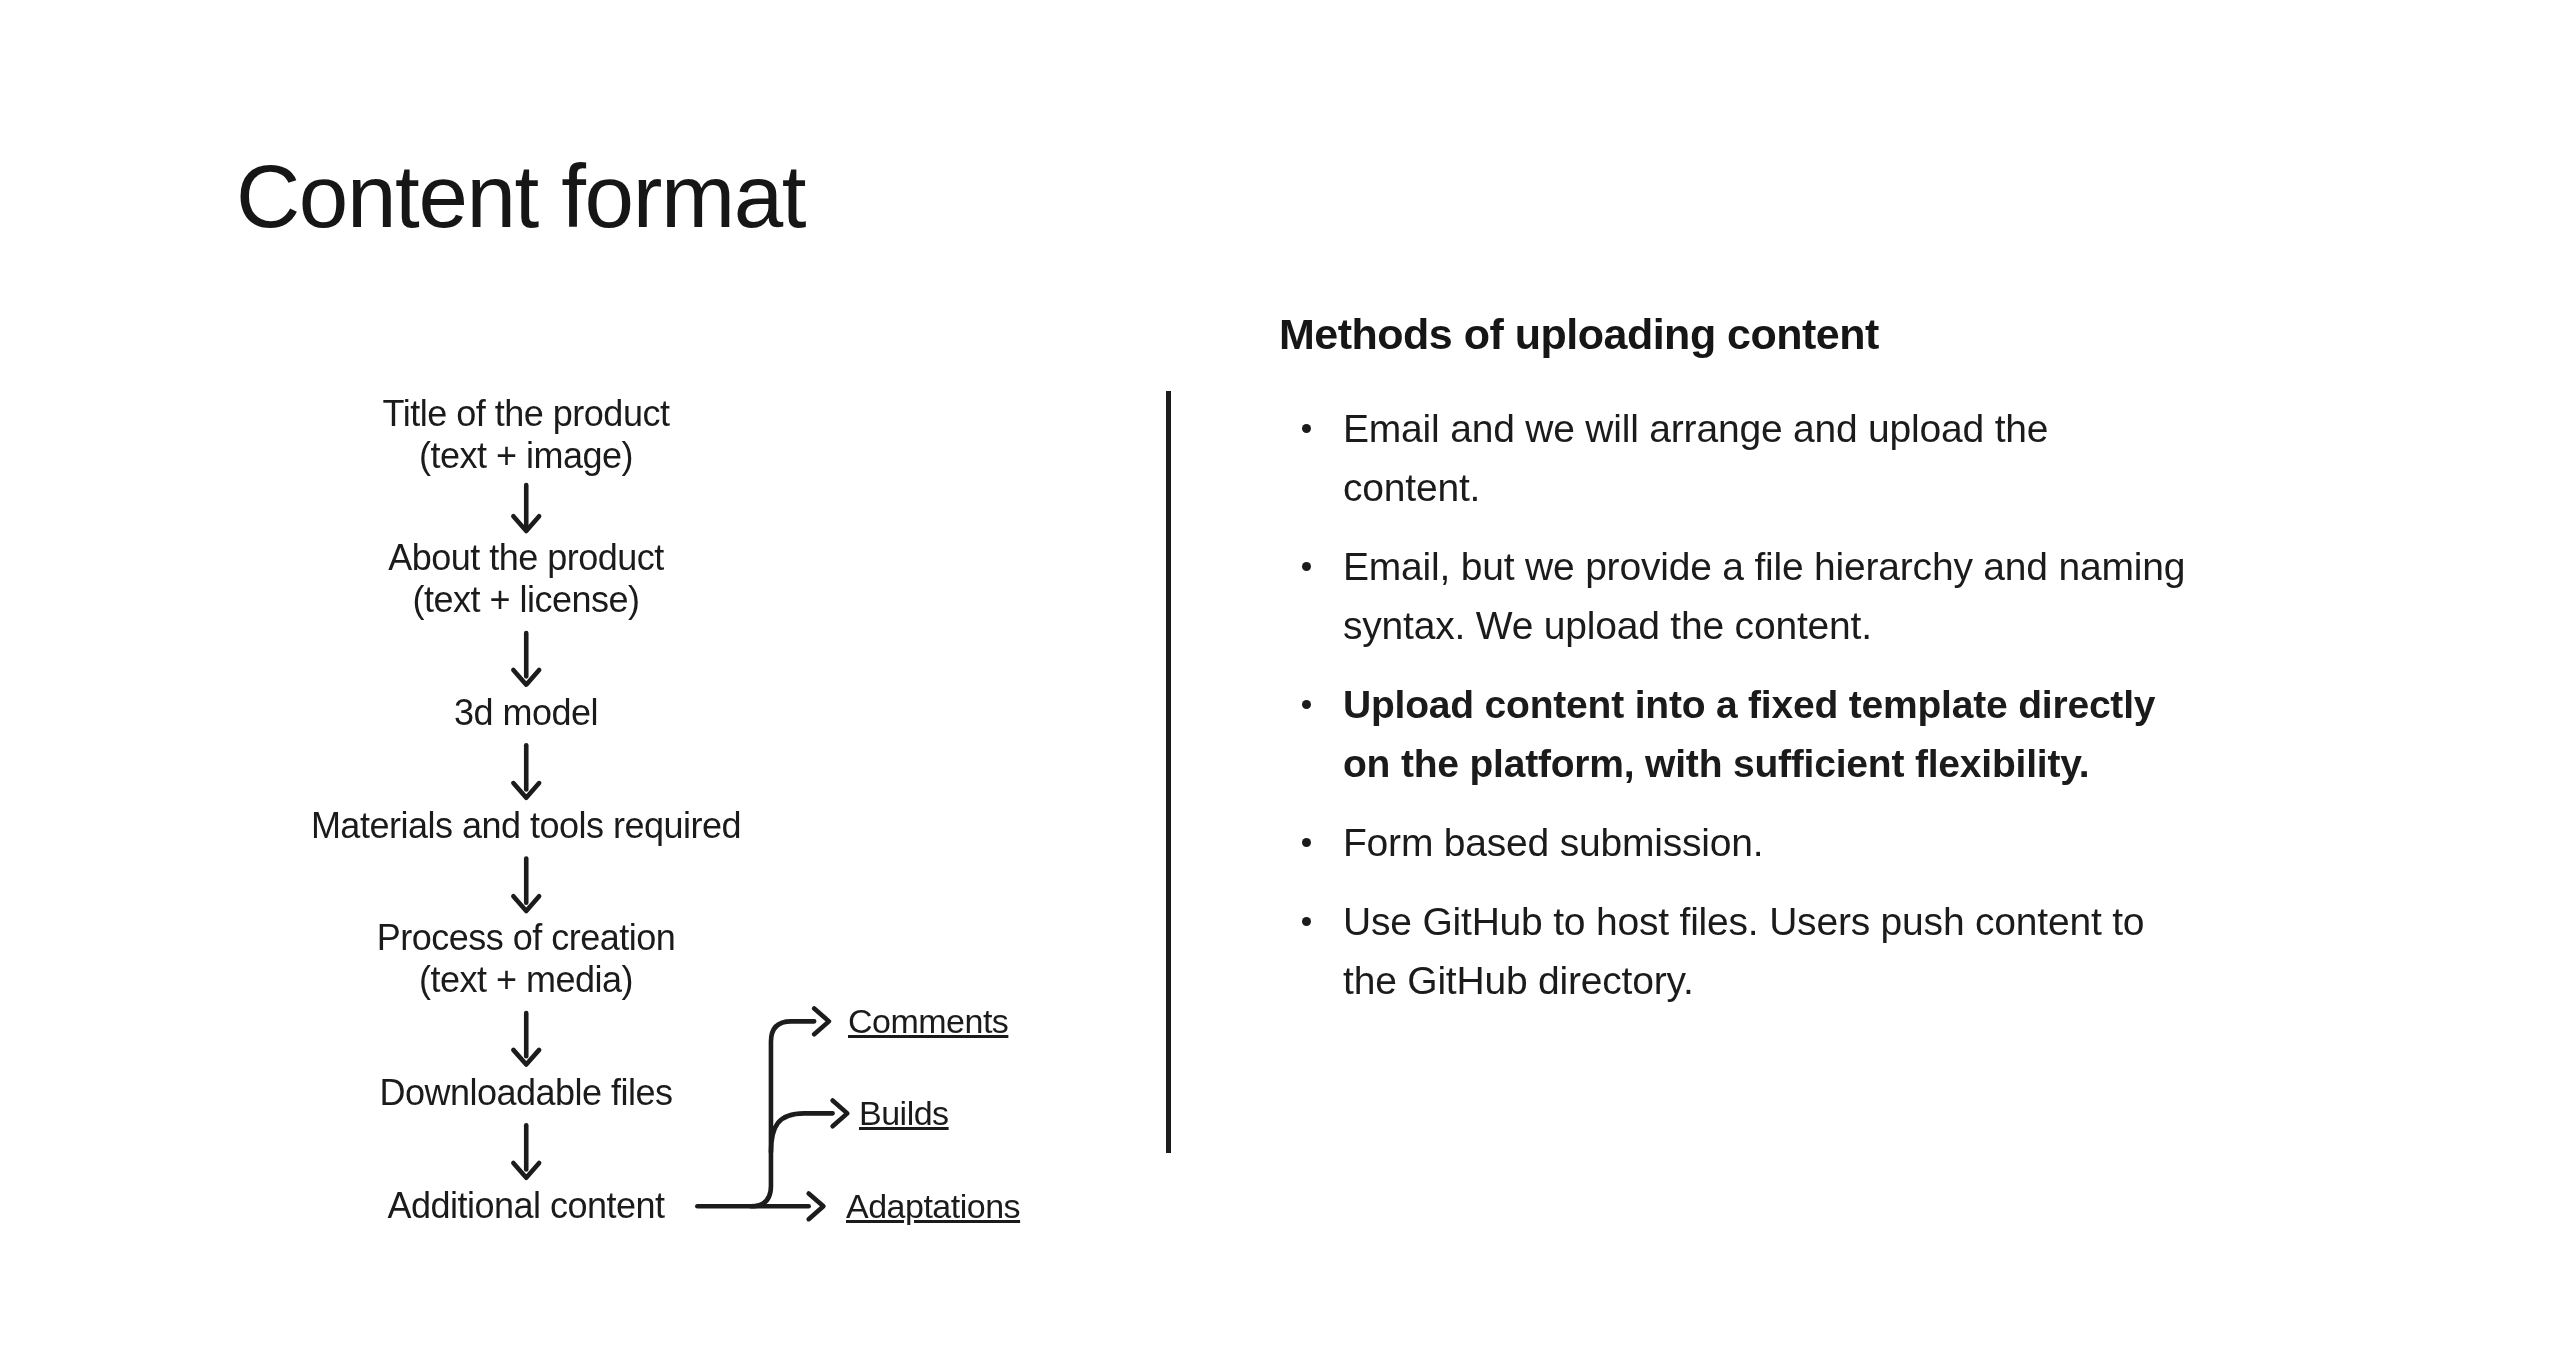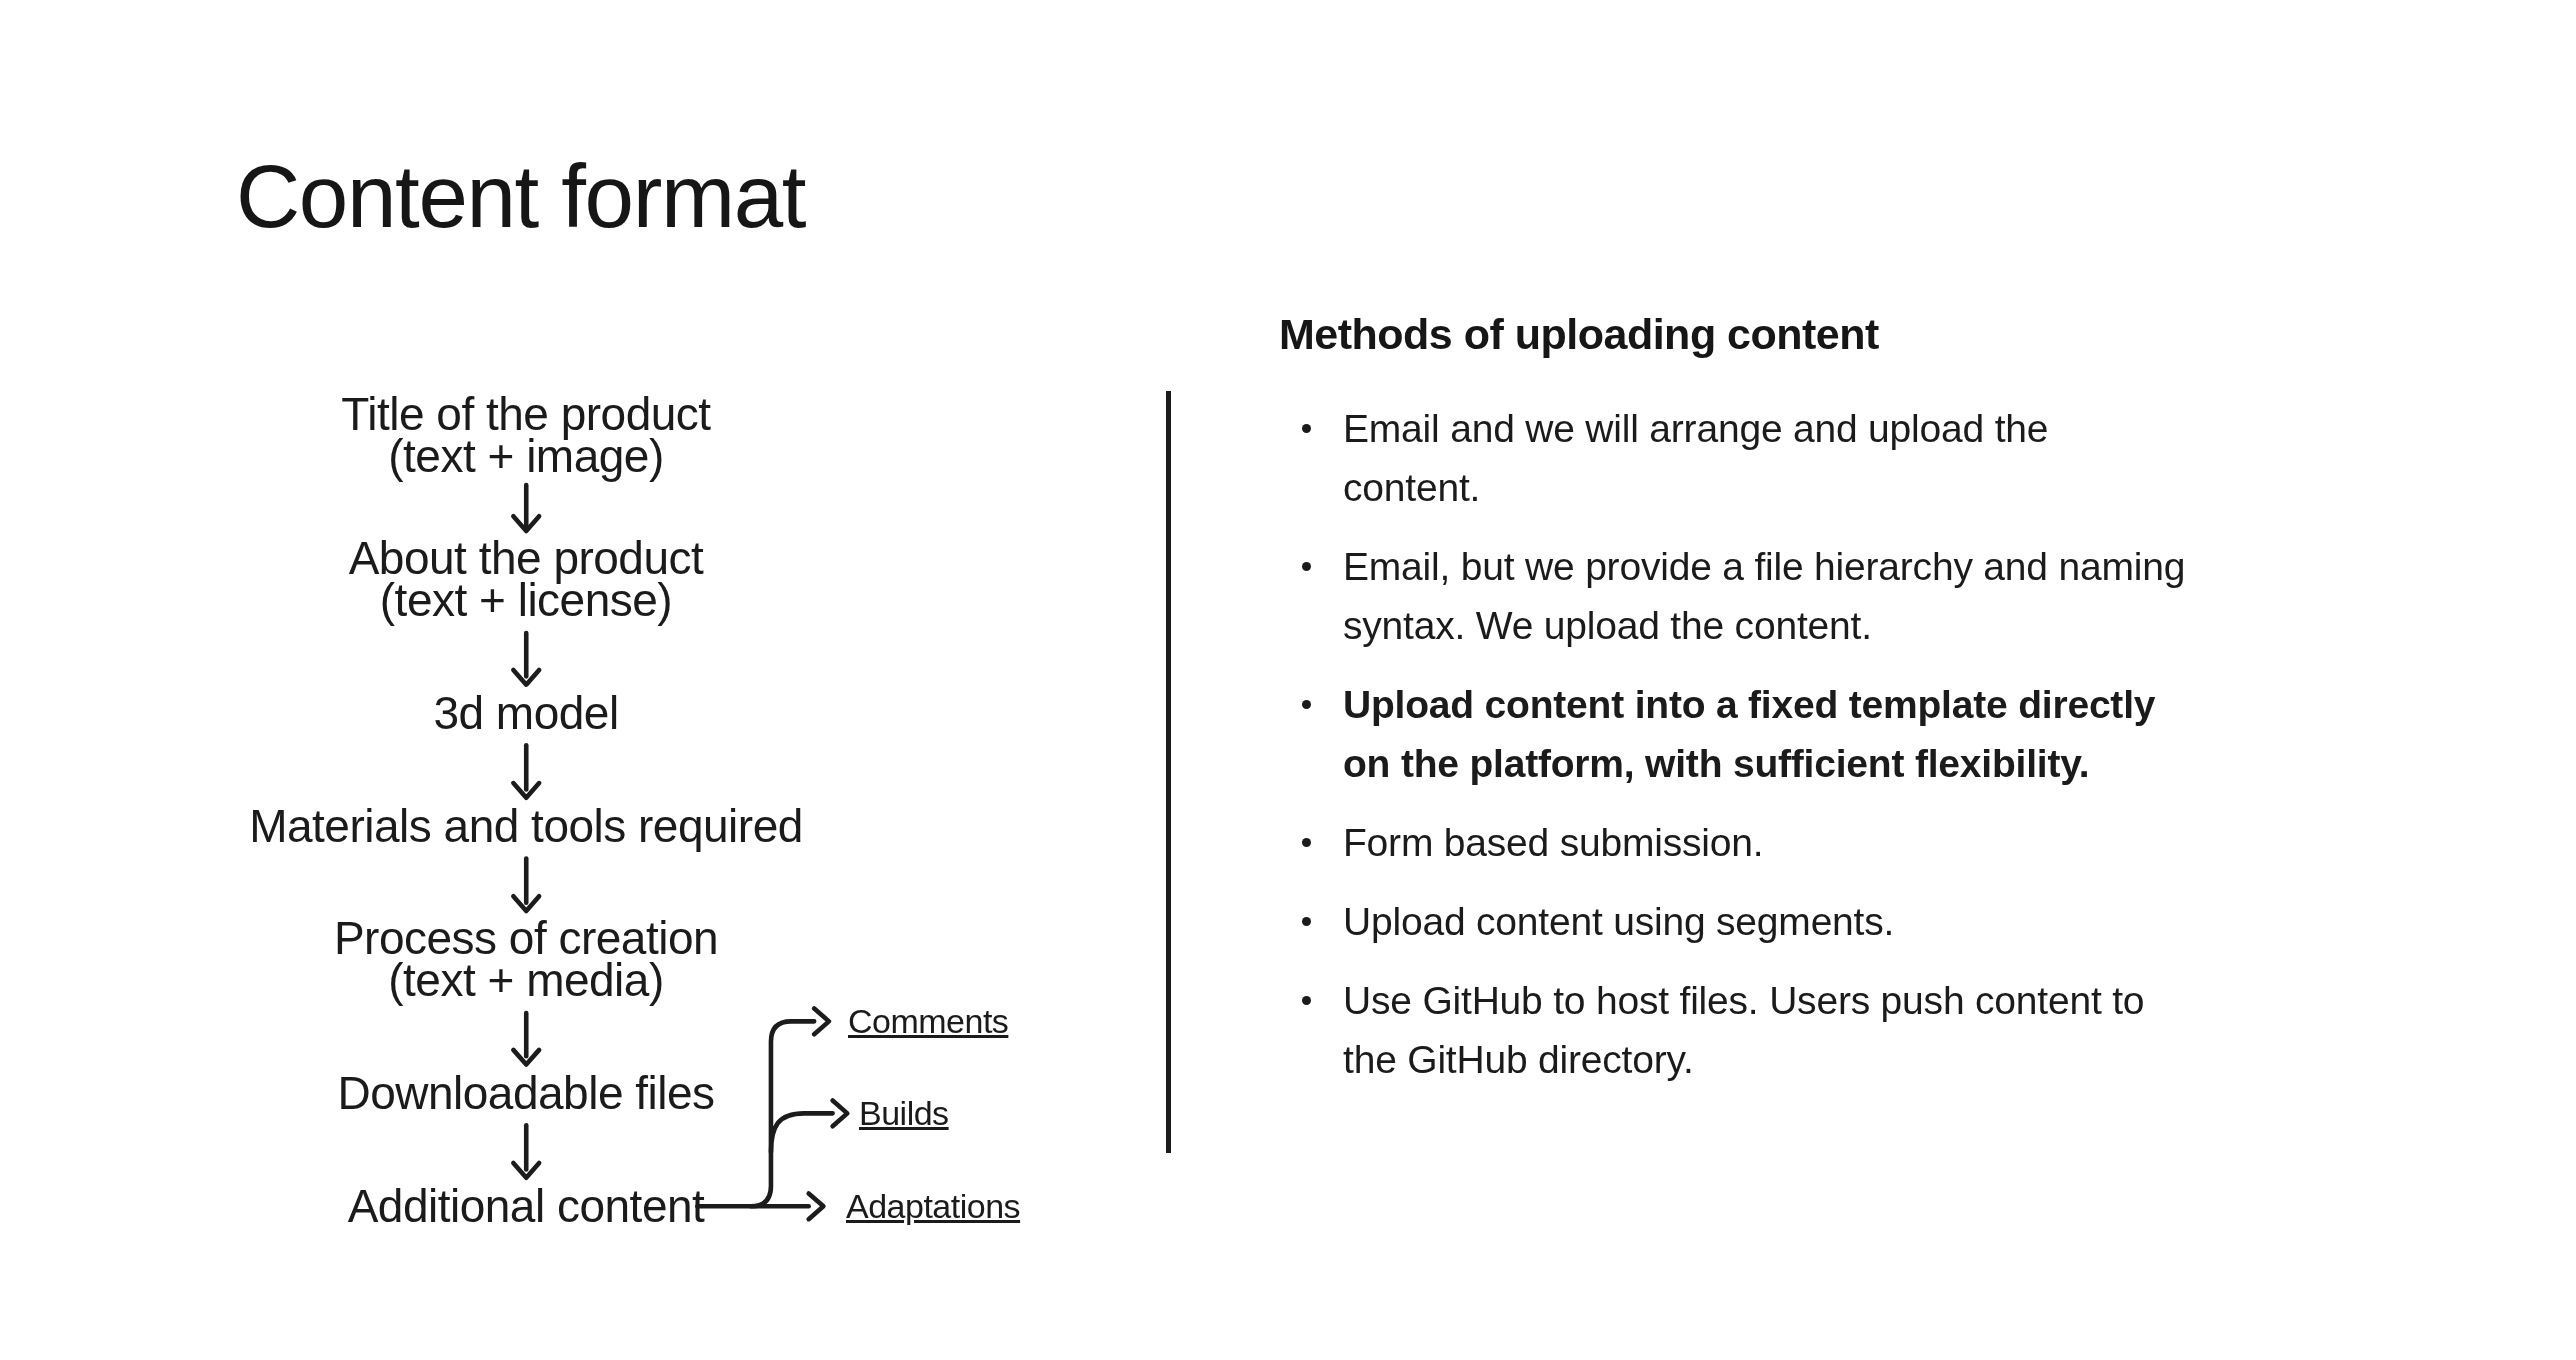--- a/index.html
+++ b/index.html
@@ -35,21 +35,21 @@
     white-space: nowrap;
   }
   .heading-order { left: 272px; top: 310px; }
   .heading-methods { left: 1279px; top: 310px; }
 
   
   .flow-node {
     position: absolute;
     left: 526px;
     transform: translateX(-50%);
-    font-size: 46px;
+    font-size: 36px;
     line-height: 42px;
     letter-spacing: -0.5px;
     text-align: center;
     white-space: pre-line;
     color: #1b1b1b;
   }
   .n1 { top: 393px; }
   .n2 { top: 537px; }
   .n3 { top: 692px; }
   .n4 { top: 805px; }
@@ -196,19 +196,18 @@
   <div class="section-heading heading-methods">Methods of uploading content</div>
 
   <ul class="methods-list">
     <li data-weight="regular">Email and we will arrange and upload the
 content.</li>
     <li data-weight="regular">Email, but we provide a file hierarchy and naming
 syntax. We upload the content.</li>
     <li data-weight="bold">Upload content into a fixed template directly
 on the platform, with sufficient flexibility.</li>
     <li data-weight="regular">Form based submission.</li>
-    <li data-weight="regular">Upload content using segments.</li>
     <li data-weight="regular">Use GitHub to host files. Users push content to
 the GitHub directory.</li>
   </ul>
 
 </div>
 
 
 </body></html>

